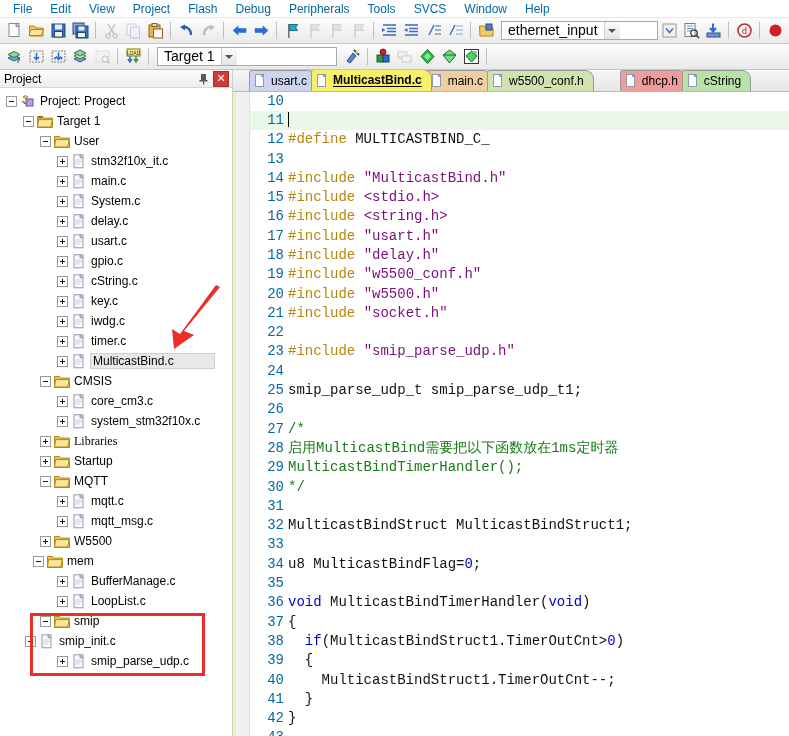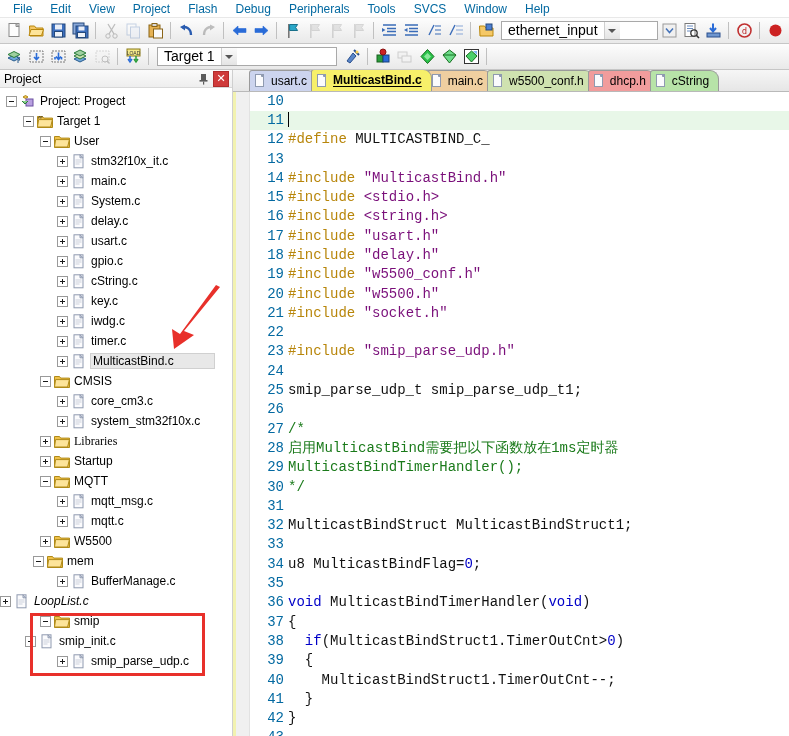--- a/index.html
+++ b/index.html
@@ -811,34 +811,34 @@
             <span class="exp plus"></span>
             <span style="display: inline-flex;">
               <svg class="ico" viewBox="0 0 16 15">
                 <rect x="3" y="0.8" width="9" height="13" fill="#fbfbfd" stroke="#8f9ab0"></rect>
                 <path d="M9 0.8 L12 3.8 L9 3.8 Z" fill="#d8dde8" stroke="#8f9ab0"></path>
                 <g stroke="#b8bfcc" stroke-width="0.7">
                   <path d="M4.5 6 h6 M4.5 8 h6 M4.5 10 h4"></path>
                 </g>
               </svg>
             </span>
+            <span class="lbl">mqtt.c</span>
+          </div>
+          <div class="node" style="padding-left: 57px;">
+            <span class="exp plus"></span>
+            <span style="display: inline-flex;">
+              <svg class="ico" viewBox="0 0 16 15">
+                <rect x="3" y="0.8" width="9" height="13" fill="#fbfbfd" stroke="#8f9ab0"></rect>
+                <path d="M9 0.8 L12 3.8 L9 3.8 Z" fill="#d8dde8" stroke="#8f9ab0"></path>
+                <g stroke="#b8bfcc" stroke-width="0.7">
+                  <path d="M4.5 6 h6 M4.5 8 h6 M4.5 10 h4"></path>
+                </g>
+              </svg>
+            </span>
             <span class="lbl">mqtt_msg.c</span>
-          </div>
-          <div class="node" style="padding-left: 57px;">
-            <span class="exp plus"></span>
-            <span style="display: inline-flex;">
-              <svg class="ico" viewBox="0 0 16 15">
-                <rect x="3" y="0.8" width="9" height="13" fill="#fbfbfd" stroke="#8f9ab0"></rect>
-                <path d="M9 0.8 L12 3.8 L9 3.8 Z" fill="#d8dde8" stroke="#8f9ab0"></path>
-                <g stroke="#b8bfcc" stroke-width="0.7">
-                  <path d="M4.5 6 h6 M4.5 8 h6 M4.5 10 h4"></path>
-                </g>
-              </svg>
-            </span>
-            <span class="lbl">mqtt.c</span>
           </div>
           <div class="node" style="padding-left: 40px;">
             <span class="exp plus"></span>
             <span style="display: inline-flex;">
               <svg class="ico" viewBox="0 0 16 15">
                 <path d="M0.5 2.5 h5 l1.2 1.6 h8.8 v9.4 h-15 z" fill="#f0c24a" stroke="#b08a18"></path>
                 <path d="M1.6 5.6 h13.8 l-1.8 7.4 h-13.1 z" fill="#fde49a" stroke="#b08a18"></path>
               </svg>
             </span>
             <span class="lbl">W5500</span>
@@ -859,21 +859,21 @@
               <svg class="ico" viewBox="0 0 16 15">
                 <rect x="3" y="0.8" width="9" height="13" fill="#fbfbfd" stroke="#8f9ab0"></rect>
                 <path d="M9 0.8 L12 3.8 L9 3.8 Z" fill="#d8dde8" stroke="#8f9ab0"></path>
                 <g stroke="#b8bfcc" stroke-width="0.7">
                   <path d="M4.5 6 h6 M4.5 8 h6 M4.5 10 h4"></path>
                 </g>
               </svg>
             </span>
             <span class="lbl">BufferManage.c</span>
           </div>
-          <div class="node" style=" font-style: italic;">
+          <div class="node" style="padding-left: 57px;">
             <span class="exp plus"></span>
             <span style="display: inline-flex;">
               <svg class="ico" viewBox="0 0 16 15">
                 <rect x="3" y="0.8" width="9" height="13" fill="#fbfbfd" stroke="#8f9ab0"></rect>
                 <path d="M9 0.8 L12 3.8 L9 3.8 Z" fill="#d8dde8" stroke="#8f9ab0"></path>
                 <g stroke="#b8bfcc" stroke-width="0.7">
                   <path d="M4.5 6 h6 M4.5 8 h6 M4.5 10 h4"></path>
                 </g>
               </svg>
             </span>
@@ -955,21 +955,21 @@
           </div>
           <div class="tab" style="background: rgb(207, 226, 176);">
             <span style="display: inline-flex;">
               <svg class="fico" viewBox="0 0 11 13">
                 <rect x="0.5" y="0.5" width="8" height="12" fill="#fbfbfd" stroke="#8f9ab0"></rect>
                 <path d="M6.5 0.5 L8.5 2.5 L6.5 2.5 Z" fill="#d8dde8" stroke="#8f9ab0"></path>
               </svg>
             </span>
             <span class="tlabel">w5500_conf.h</span>
           </div>
-          <div class="tab" style="background: rgb(241, 156, 156);">
+          <div class="tab" style="background: rgb(241, 156, 156); margin-left: 32px;">
             <span style="display: inline-flex;">
               <svg class="fico" viewBox="0 0 11 13">
                 <rect x="0.5" y="0.5" width="8" height="12" fill="#fbfbfd" stroke="#8f9ab0"></rect>
                 <path d="M6.5 0.5 L8.5 2.5 L6.5 2.5 Z" fill="#d8dde8" stroke="#8f9ab0"></path>
               </svg>
             </span>
             <span class="tlabel">dhcp.h</span>
           </div>
           <div class="tab" style="background: rgb(183, 227, 168);">
             <span style="display: inline-flex;">

